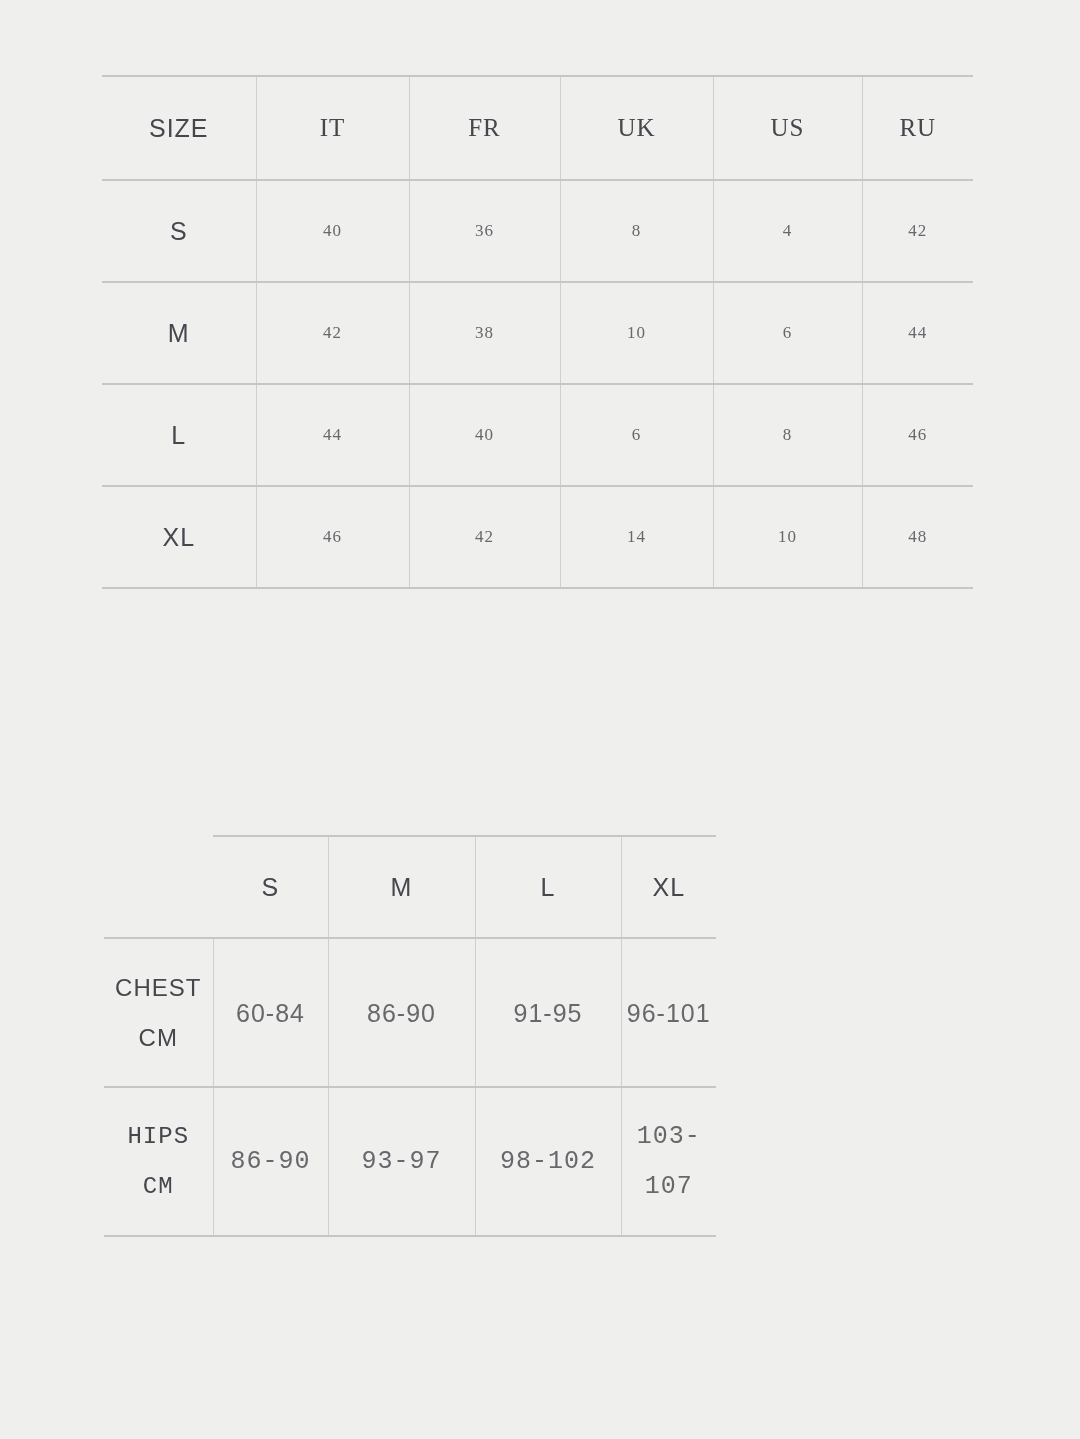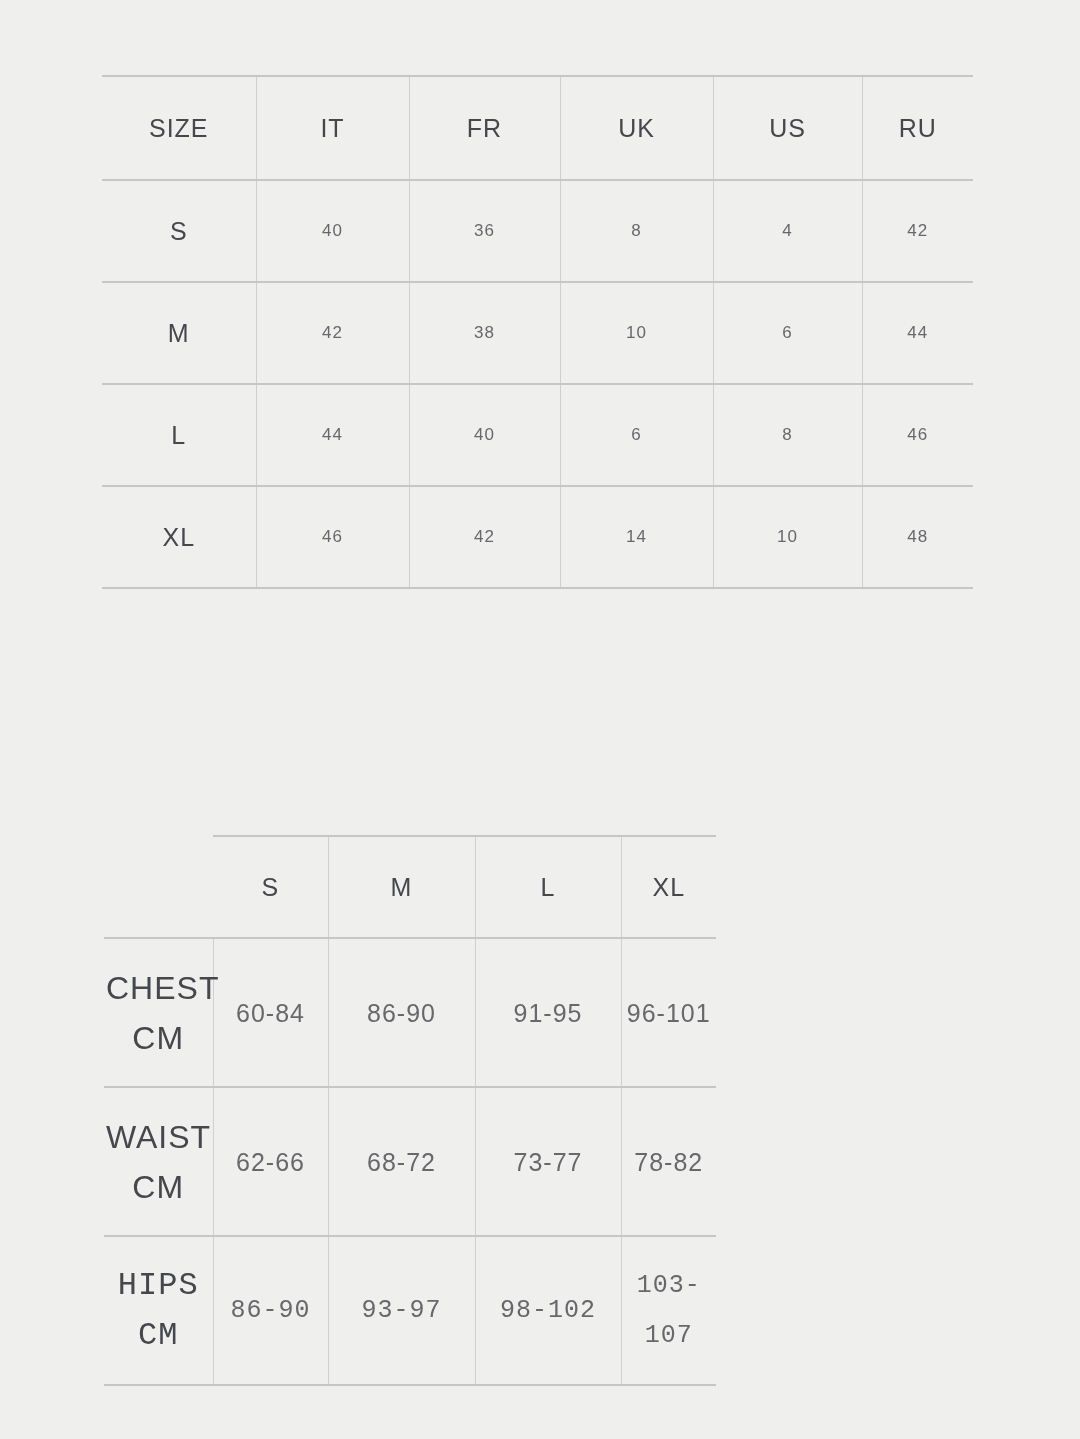--- a/index.html
+++ b/index.html
@@ -11,21 +11,21 @@
   }
   .page { position: relative; width: 1080px; height: 1439px; }
 
   table { border-collapse: collapse; table-layout: fixed; }
   td, th { font-weight: normal; text-align: center; vertical-align: middle; }
 
   
   .conv { position: absolute; left: 102px; top: 75px; width: 871px; }
   .conv tr { border-top: 2px solid #c6c6c4; }
   .conv tr:last-child { border-bottom: 2px solid #c6c6c4; }
-  .conv td + td { border-left: 1px solid #cfcfcd; }
+  .conv td + td { border-left: 1px solid #cfcfcd; font-family: Liberation Serif, serif; }
   .conv thead tr td { height: 100px; }
   .conv tbody tr td { height: 98px; }
   .conv .hd { font-size: 25px; color: #45474d; letter-spacing: 1px; }
   .conv .rl { font-size: 25px; color: #45474d; letter-spacing: 1px; }
   .conv .val { font-size: 17px; color: #67686c; letter-spacing: 1px; }
 
   
   .detail-title {
     position: absolute; left: 0; top: 766px; width: 1080px;
     text-align: center;
@@ -36,21 +36,21 @@
 
   
   .detail { position: absolute; left: 104px; top: 835px; width: 612px; }
   .detail thead th { height: 98px; font-size: 25px; color: #45474d; letter-spacing: 1px; }
   .detail thead th.bt { border-top: 2px solid #c6c6c4; }
   .detail thead th.bl { border-left: 1px solid #cfcfcd; }
   .detail tbody tr { border-top: 2px solid #c6c6c4; }
   .detail tbody tr:last-child { border-bottom: 2px solid #c6c6c4; font-family: Liberation Mono, monospace; }
   .detail tbody td + td { border-left: 1px solid #cfcfcd; }
   .detail tbody td { height: 147px; line-height: 50px; }
-  .detail tbody .rl { font-size: 32px; color: #45474d; letter-spacing: 1px; padding: 0 2px; }
+  .detail tbody .rl { font-size: 24px; color: #45474d; letter-spacing: 1px; padding: 0 2px; }
   .detail tbody .val { font-size: 25px; color: #67686c; letter-spacing: 1px; padding: 0 4px; }
 </style>
 </head>
 <body>
 
 <div class="page">
 
   <table class="conv">
     <colgroup>
       <col style="width:154px">
@@ -126,27 +126,20 @@
     </thead>
     <tbody>
       <tr>
         <td class="rl">CHEST CM</td>
         <td class="val">60-84</td>
         <td class="val">86-90</td>
         <td class="val">91-95</td>
         <td class="val">96-101</td>
       </tr>
       <tr>
-        <td class="rl">WAIST CM</td>
-        <td class="val">62-66</td>
-        <td class="val">68-72</td>
-        <td class="val">73-77</td>
-        <td class="val">78-82</td>
-      </tr>
-      <tr>
         <td class="rl">HIPS CM</td>
         <td class="val">86-90</td>
         <td class="val">93-97</td>
         <td class="val">98-102</td>
         <td class="val">103-107</td>
       </tr>
     </tbody>
   </table>
 
 </div>

